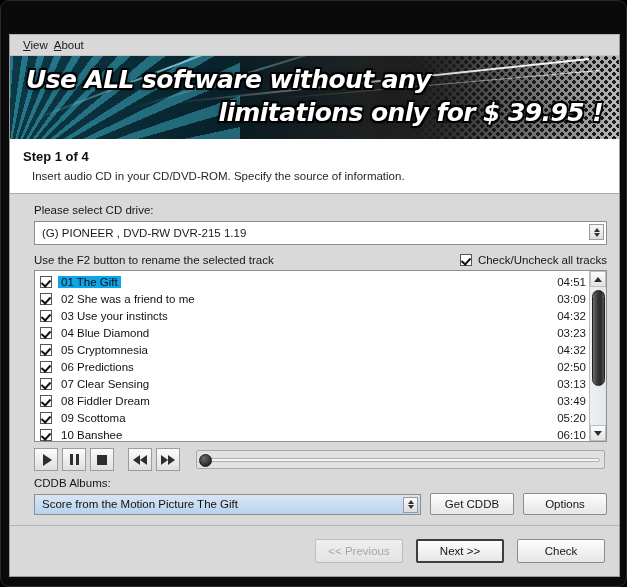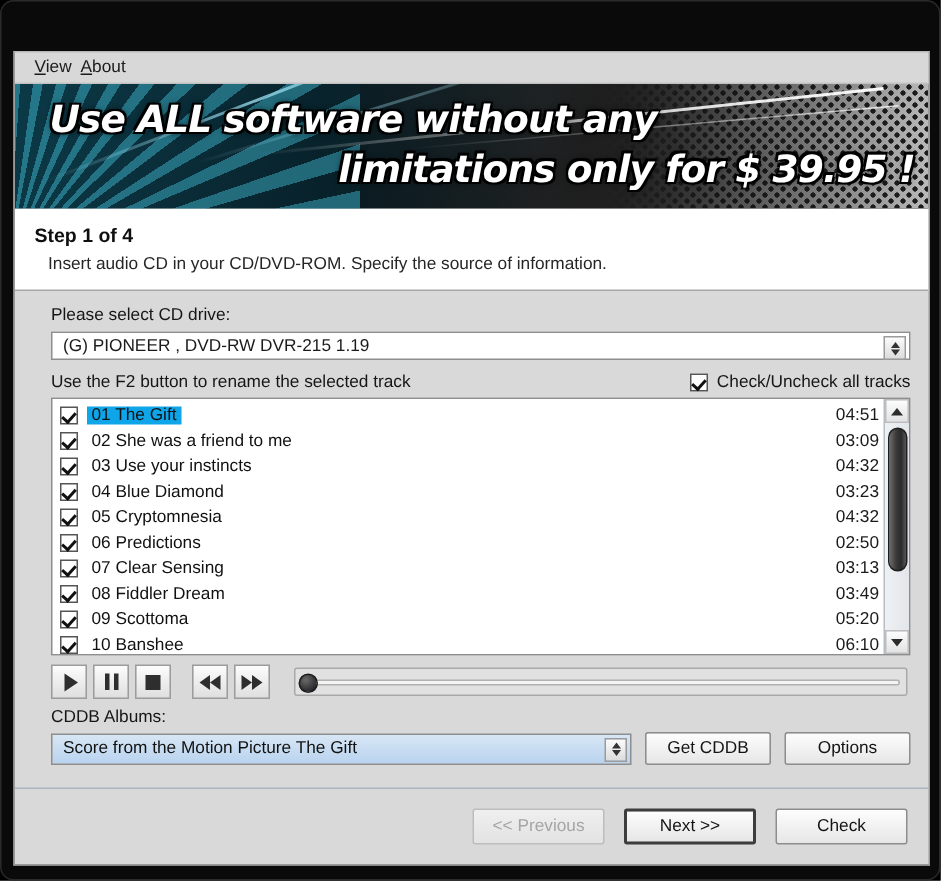--- a/index.html
+++ b/index.html
@@ -117,21 +117,21 @@
       radial-gradient(circle at 2px 2px, rgba(0,0,0,.85) 0 1.6px, rgba(255,255,255,0) 1.9px),
       radial-gradient(circle at 6px 6px, rgba(0,0,0,.85) 0 1.6px, rgba(255,255,255,0) 1.9px),
       linear-gradient(90deg, rgba(130,130,130,0) 0%, rgba(155,155,155,.55) 45%, rgba(205,205,205,.85) 100%);
     background-size: 8px 8px, 8px 8px, 100% 100%;
     mask-image: linear-gradient(90deg, rgba(0,0,0,0) 0%, rgba(0,0,0,.7) 40%, rgba(0,0,0,1) 100%);
     -webkit-mask-image: linear-gradient(90deg, rgba(0,0,0,0) 0%, rgba(0,0,0,.7) 40%, rgba(0,0,0,1) 100%);
   }
   .banner .btxt {
     position: absolute;
     width: 100%;
-    left: 7px;
+    left: 0;
     color: #ffffff;
     font-family: "DejaVu Sans", sans-serif;
     font-weight: bold;
     font-style: italic;
     font-size: 25px;
     letter-spacing: -.6px;
     text-shadow:
       -1.6px -1.6px 0 #000, 1.6px -1.6px 0 #000,
       -1.6px 1.6px 0 #000, 1.6px 1.6px 0 #000,
       0 0 5px #000;
@@ -148,21 +148,21 @@
   }
   .step-title { font-size: 13px; font-weight: bold; color: #0f0f0f; }
   .step-sub { font-size: 11.5px; color: #262626; margin-top: 6px; padding-left: 9px; }
 
   
   .body { padding: 10px 12px 0 24px; }
   .lbl { font-size: 11.5px; color: #161616; }
 
   .combo {
     position: relative;
-    height: 19px;
+    height: 24px;
     background: #fff;
     border: 1px solid #8e8e8e;
     margin-top: 5px;
     display: flex; align-items: center;
     font-size: 11.5px; color: #1a1a1a;
     padding-left: 7px;
   }
   .spin {
     position: absolute; right: 2px; top: 2px;
     width: 15px; height: 16px;

